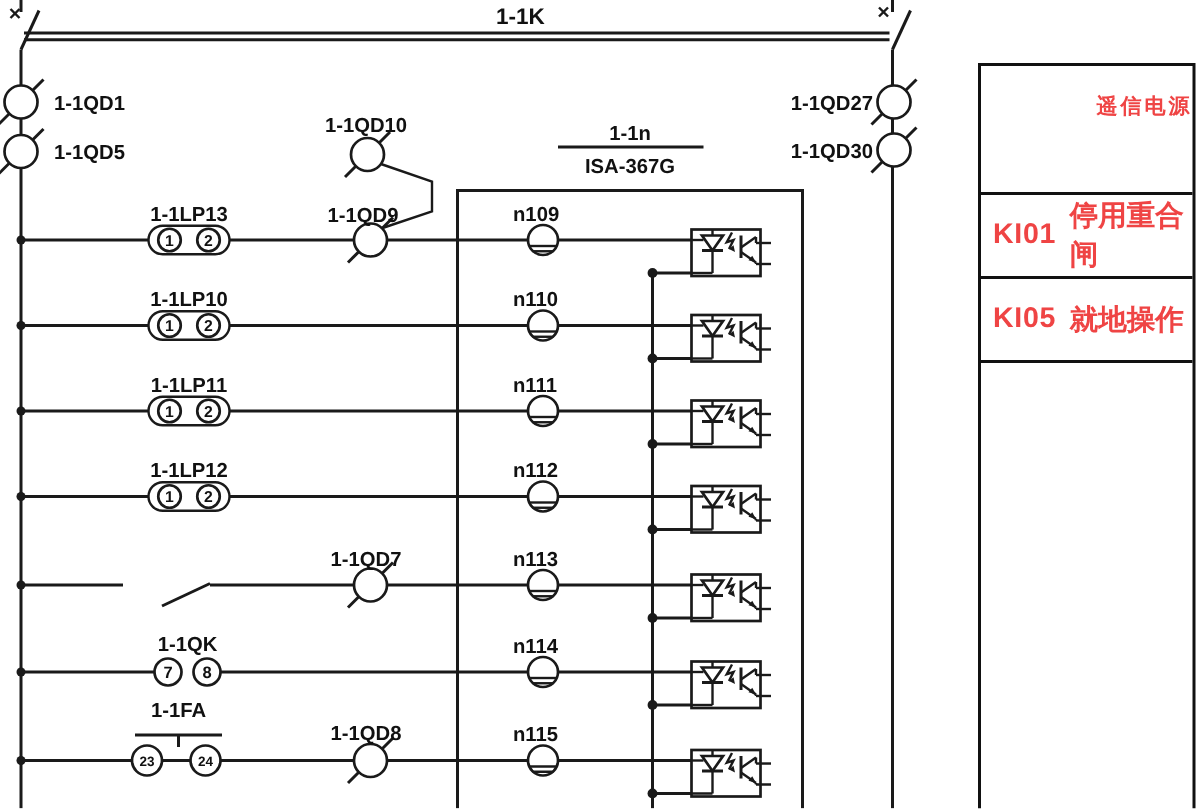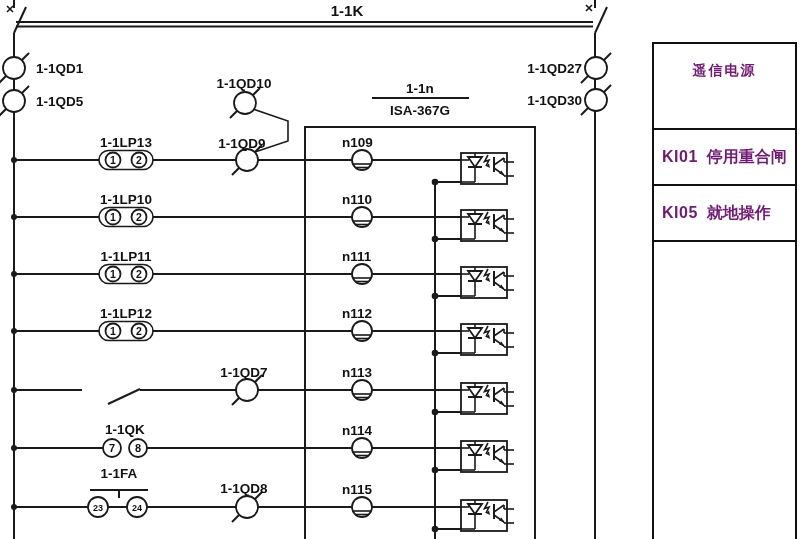--- a/index.html
+++ b/index.html
@@ -1,35 +1,35 @@
 <!DOCTYPE html>
 <html><head>
 <meta charset="utf-8">
 <style>
   html,body{margin:0;padding:0;background:#fff;}
   #stage{position:relative;width:800px;height:539px;background:#fff;overflow:hidden;
-         font-family:"Liberation Sans",sans-serif;color:#701a75;}
+         font-family:"Liberation Sans",sans-serif;color:#ef4444;}
   #schematic-svg{position:absolute;left:0;top:0;}
   .wire{stroke:#1a1a1a;stroke-width:2;fill:none;}
   .thin{stroke:#1a1a1a;stroke-width:1.6;fill:none;}
   .sym{stroke:#1a1a1a;stroke-width:1.8;fill:#fff;}
   .dot{fill:#1a1a1a;stroke:none;}
   .lbl{font-family:"Liberation Sans",sans-serif;font-size:13.5px;font-weight:600;fill:#111;stroke:none;}
   .lbl-big{font-size:15px;}
   .lbl-sm{font-size:10.5px;font-weight:600;}
   .mid{text-anchor:middle;}
   .end{text-anchor:end;}
   
   #signal-table{position:absolute;left:652px;top:42px;width:141px;height:560px;
     border:2px solid #111;background:#fff;}
-  .tbl-header{height:84px;box-sizing:border-box;padding-top:18px;text-align:center;
+  .tbl-header{height:84px;box-sizing:border-box;padding-top:18px;text-align:right;
     font-size:14px;font-weight:700;letter-spacing:2px;}
   .tbl-row{height:56px;box-sizing:border-box;border-top:2px solid #111;
     display:flex;align-items:center;padding-left:8px;gap:9px;
-    font-size:16px;font-weight:700;}
+    font-size:19px;font-weight:700;}
   .tbl-row .code{letter-spacing:0.5px;}
   .tbl-row.stub{height:60px;}
 </style>
 </head>
 <body>
 
 <div id="stage">
 
 <svg id="schematic-svg" width="800" height="539" viewBox="0 0 800 539">
   <defs>

